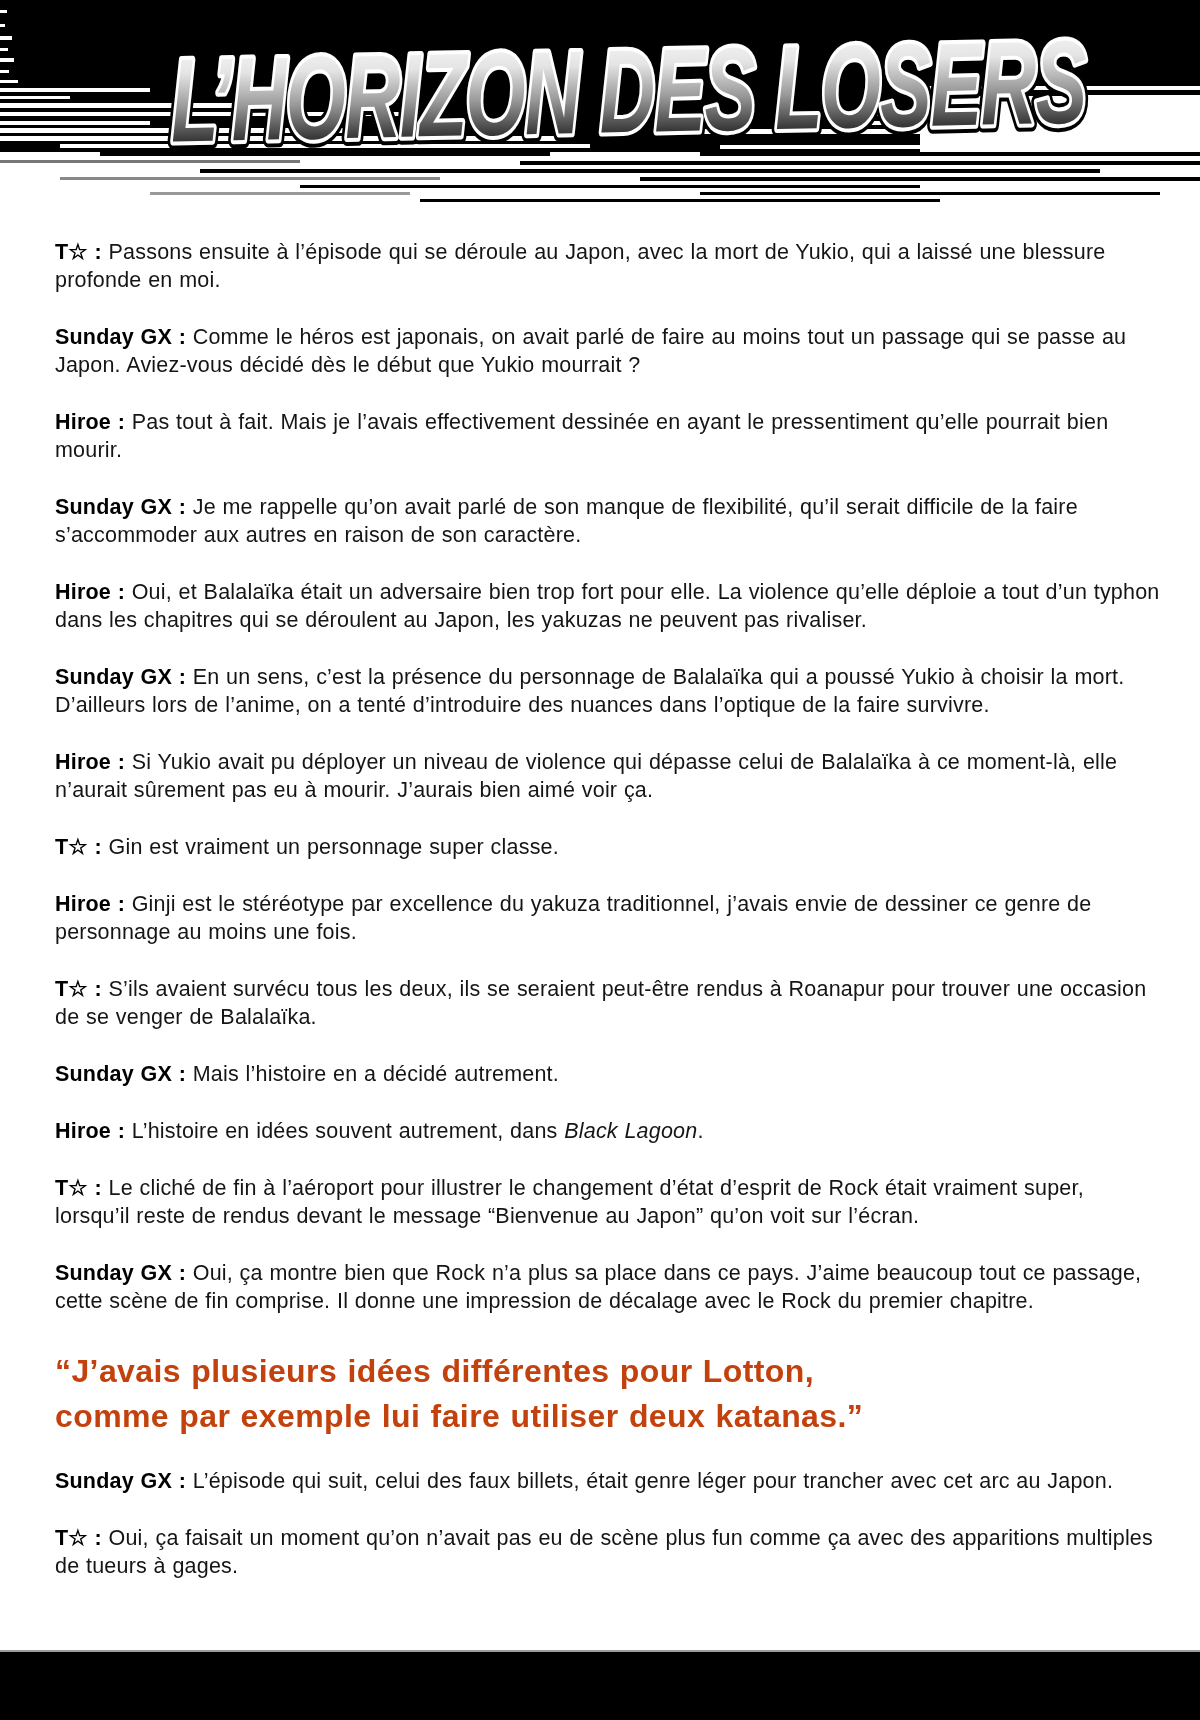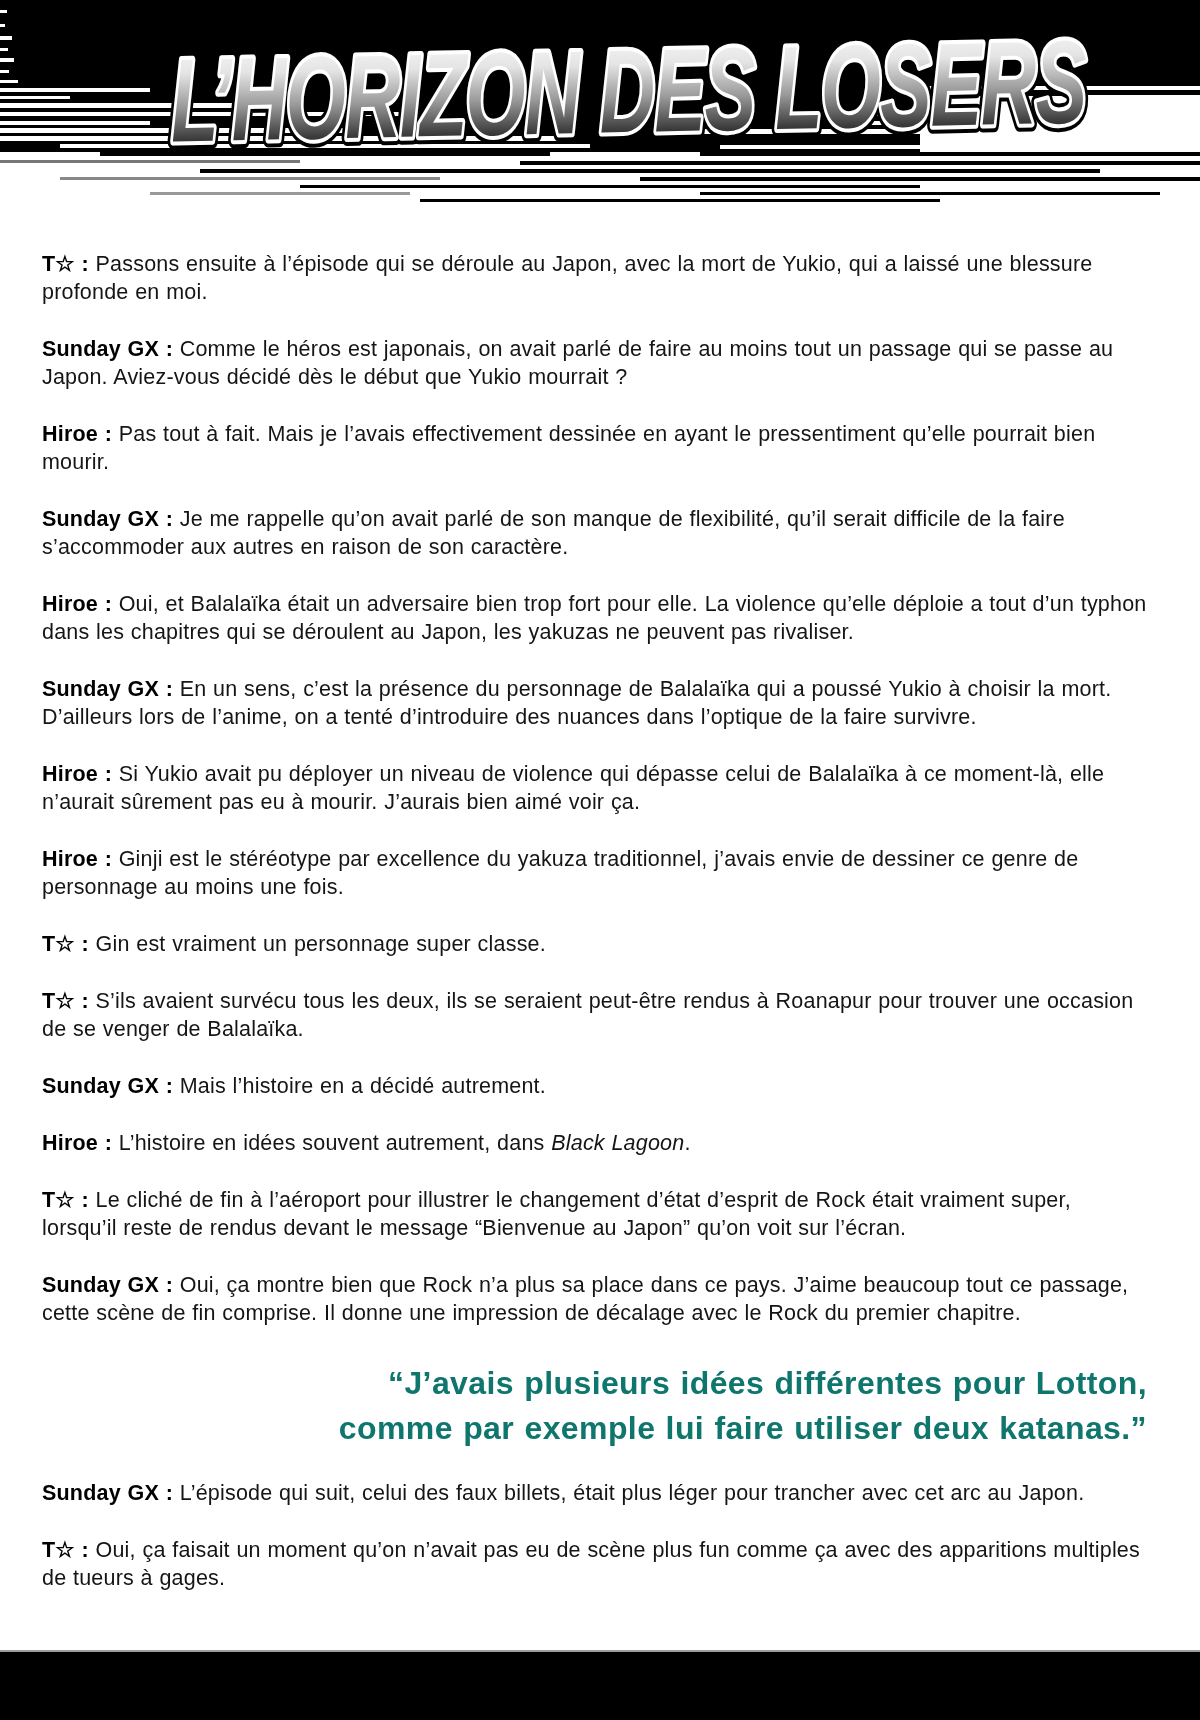--- a/index.html
+++ b/index.html
@@ -8,28 +8,28 @@
 
   
   .masthead{position:absolute;left:0;top:0;width:1200px;height:206px;background:#ffffff;}
   .blk{position:absolute;background:#000;}
   .speedlines i{position:absolute;display:block;}
   .logo-svg{position:absolute;left:158px;top:22px;transform:rotate(-1.2deg);}
   .logo-text{font-family:"Liberation Sans","DejaVu Sans",sans-serif;font-weight:bold;font-style:italic;
              letter-spacing:-2px;}
 
   
-  .content{position:absolute;left:42px;top:238px;width:1105px;
+  .content{position:absolute;left:55px;top:238px;width:1105px;
            font-size:21.5px;line-height:28px;color:#151515;
-           letter-spacing:0.2px;word-spacing:0.5px;margin-top:12px;}
+           letter-spacing:0.2px;word-spacing:0.5px;}
   .para{margin:0 0 29px 0;}
   .speaker{font-weight:700;color:#000;}
   .btitle{}
-  .pull-quote{font-weight:700;font-size:32px;line-height:45px;text-align:right;
-              color:#0f766e;margin:34px 0 28px 0;letter-spacing:0.4px;word-spacing:1px;}
+  .pull-quote{font-weight:700;font-size:32px;line-height:45px;text-align:left;
+              color:#c2410c;margin:34px 0 28px 0;letter-spacing:0.4px;word-spacing:1px;}
 
   
   .bottom-bar{position:absolute;left:0;top:1650px;width:1200px;height:70px;background:#000;
               border-top:2px solid #9b9b9b;box-sizing:border-box;}
 </style>
 </head>
 <body>
 
 <div class="page">
 
@@ -106,40 +106,40 @@
     <p class="para"><strong class="speaker">Hiroe :</strong> <span>Pas tout à fait. Mais je l’avais effectivement dessinée en ayant le pressentiment qu’elle pourrait bien mourir.</span></p>
 
     <p class="para"><strong class="speaker">Sunday GX :</strong> <span>Je me rappelle qu’on avait parlé de son manque de flexibilité, qu’il serait difficile de la faire s’accommoder aux autres en raison de son caractère.</span></p>
 
     <p class="para"><strong class="speaker">Hiroe :</strong> <span>Oui, et Balalaïka était un adversaire bien trop fort pour elle. La violence qu’elle déploie a tout d’un typhon dans les chapitres qui se déroulent au Japon, les yakuzas ne peuvent pas rivaliser.</span></p>
 
     <p class="para"><strong class="speaker">Sunday GX :</strong> <span>En un sens, c’est la présence du personnage de Balalaïka qui a poussé Yukio à choisir la mort. D’ailleurs lors de l’anime, on a tenté d’introduire des nuances dans l’optique de la faire survivre.</span></p>
 
     <p class="para"><strong class="speaker">Hiroe :</strong> <span>Si Yukio avait pu déployer un niveau de violence qui dépasse celui de Balalaïka à ce moment-là, elle n’aurait sûrement pas eu à mourir. J’aurais bien aimé voir ça.</span></p>
 
+    <p class="para"><strong class="speaker">T☆ :</strong> <span>Gin est vraiment un personnage super classe.</span></p>
+
     <p class="para"><strong class="speaker">Hiroe :</strong> <span>Ginji est le stéréotype par excellence du yakuza traditionnel, j’avais envie de dessiner ce genre de personnage au moins une fois.</span></p>
-
-    <p class="para"><strong class="speaker">T☆ :</strong> <span>Gin est vraiment un personnage super classe.</span></p>
 
     <p class="para"><strong class="speaker">T☆ :</strong> <span>S’ils avaient survécu tous les deux, ils se seraient peut-être rendus à Roanapur pour trouver une occasion de se venger de Balalaïka.</span></p>
 
     <p class="para"><strong class="speaker">Sunday GX :</strong> <span>Mais l’histoire en a décidé autrement.</span></p>
 
     <p class="para"><strong class="speaker">Hiroe :</strong> <span>L’histoire en idées souvent autrement, dans </span><em class="btitle">Black Lagoon</em><span>.</span></p>
 
     <p class="para"><strong class="speaker">T☆ :</strong> <span>Le cliché de fin à l’aéroport pour illustrer le changement d’état d’esprit de Rock était vraiment super, lorsqu’il reste de rendus devant le message “Bienvenue au Japon” qu’on voit sur l’écran.</span></p>
 
     <p class="para"><strong class="speaker">Sunday GX :</strong> <span>Oui, ça montre bien que Rock n’a plus sa place dans ce pays. J’aime beaucoup tout ce passage, cette scène de fin comprise. Il donne une impression de décalage avec le Rock du premier chapitre.</span></p>
 
     <div class="pull-quote">
       <div>“J’avais plusieurs idées différentes pour Lotton,</div>
       <div>comme par exemple lui faire utiliser deux katanas.”</div>
     </div>
 
-    <p class="para"><strong class="speaker">Sunday GX :</strong> <span>L’épisode qui suit, celui des faux billets, était plus léger pour trancher avec cet arc au Japon.</span></p>
+    <p class="para"><strong class="speaker">Sunday GX :</strong> <span>L’épisode qui suit, celui des faux billets, était genre léger pour trancher avec cet arc au Japon.</span></p>
 
     <p class="para"><strong class="speaker">T☆ :</strong> <span>Oui, ça faisait un moment qu’on n’avait pas eu de scène plus fun comme ça avec des apparitions multiples de tueurs à gages.</span></p>
 
   </main>
 
   <footer class="bottom-bar"></footer>
 
 </div>
 
 </body></html>

